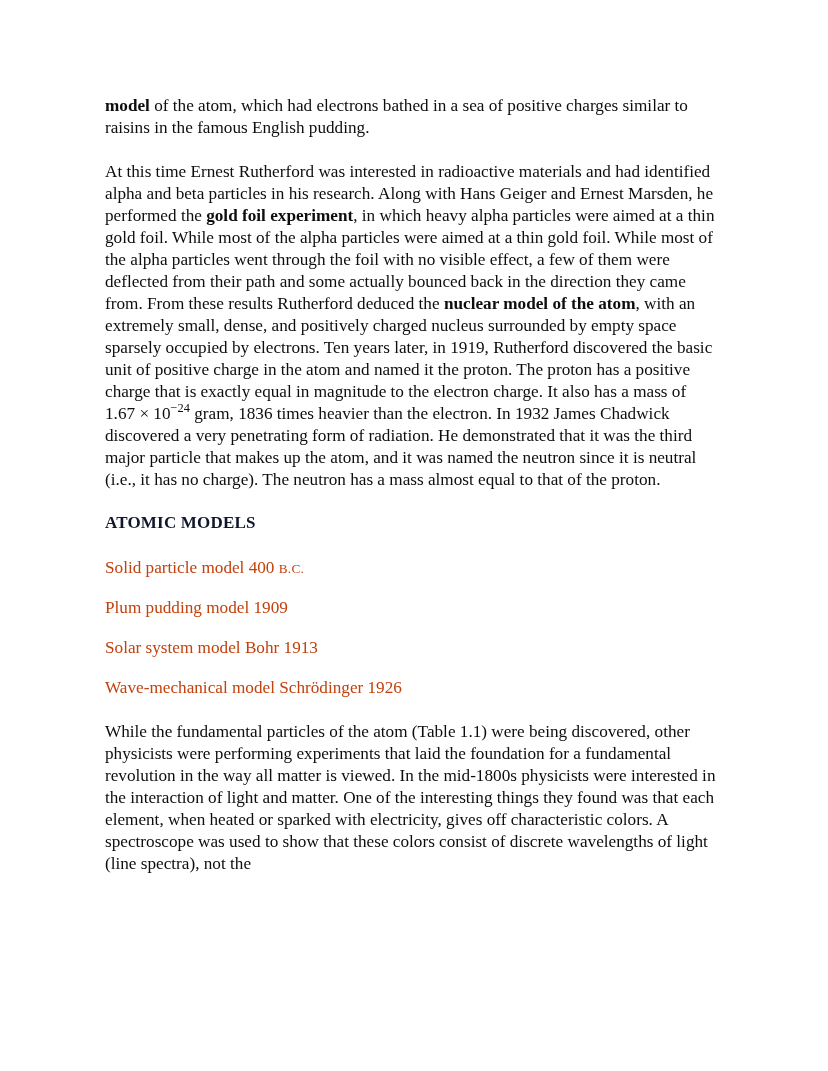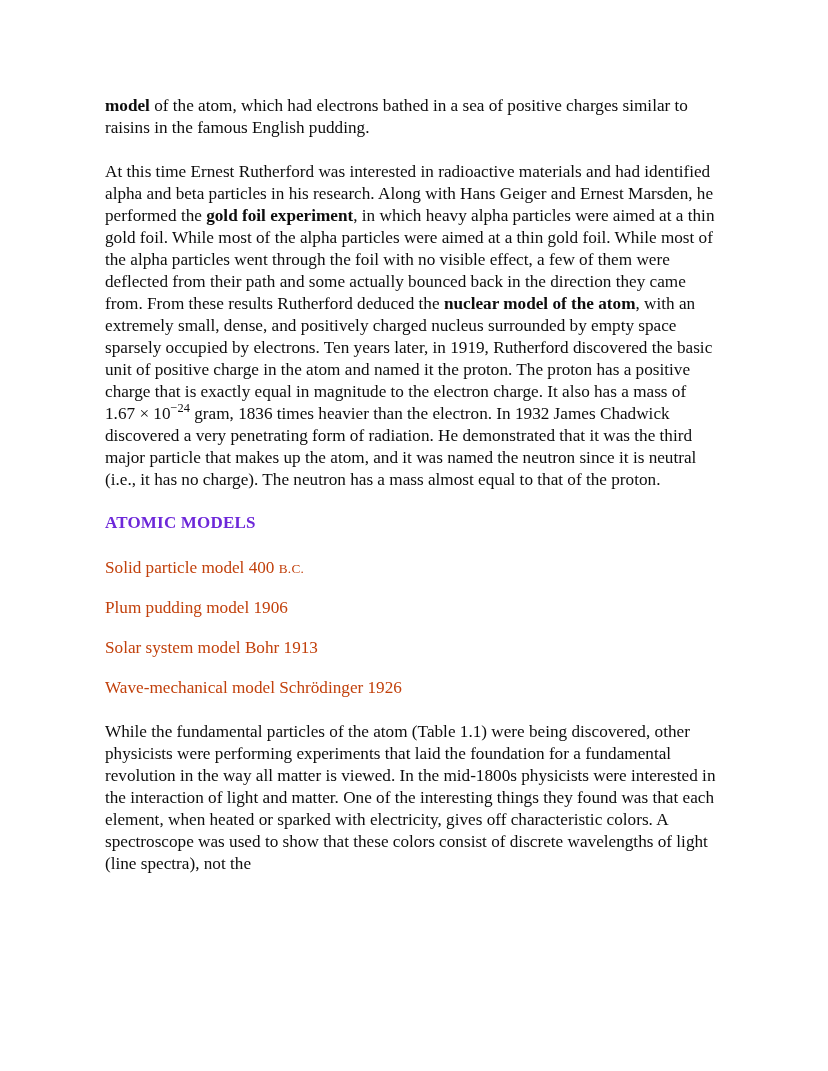--- a/index.html
+++ b/index.html
@@ -35,21 +35,21 @@
     margin-bottom: 8px;
   }
   .b {
     font-weight: bold;
   }
   h2.section-heading {
     margin: 0 0 24px 0;
     font-size: 17px;
     font-weight: bold;
     letter-spacing: 0.2px;
-    color: #6d28d9;
+    color: #0f172a;
   }
   p.model-line {
     margin: 0 0 18px 0;
     font-size: 17.2px;
     line-height: 1.28;
     color: #c2410c;
   }
   .smallcaps {
     font-size: 13.2px;
     letter-spacing: 0.3px;
@@ -77,21 +77,21 @@
     </p>
 
     <p class="para">
       <span>At this time Ernest Rutherford was interested in radioactive materials and had identified alpha and beta particles in his research. Along with Hans Geiger and Ernest Marsden, he performed the </span><span class="b">gold foil experiment</span><span>, in which heavy alpha particles were aimed at a thin gold foil. While most of the alpha particles were aimed at a thin gold foil. While most of the alpha particles went through the foil with no visible effect, a few of them were deflected from their path and some actually bounced back in the direction they came from. From these results Rutherford deduced the </span><span class="b">nuclear model of the atom</span><span>, with an extremely small, dense, and positively charged nucleus surrounded by empty space sparsely occupied by electrons. Ten years later, in 1919, Rutherford discovered the basic unit of positive charge in the atom and named it the proton. The proton has a positive charge that is exactly equal in magnitude to the electron charge. It also has a mass of 1.67 × 10</span><sup>−24</sup><span> gram, 1836 times heavier than the electron. In 1932 James Chadwick discovered a very penetrating form of radiation. He demonstrated that it was the third major particle that makes up the atom, and it was named the neutron since it is neutral (i.e., it has no charge). The neutron has a mass almost equal to that of the proton.</span>
     </p>
 
     <h2 class="section-heading">ATOMIC MODELS</h2>
 
     <div class="list-block">
       <p class="model-line"><span>Solid particle model 400 </span><span class="smallcaps">B.C.</span></p>
-      <p class="model-line">Plum pudding model 1906</p>
+      <p class="model-line">Plum pudding model 1909</p>
       <p class="model-line">Solar system model Bohr 1913</p>
       <p class="model-line">Wave-mechanical model Schrödinger 1926</p>
     </div>
 
     <p class="para" style="margin-top:22px;">While the fundamental particles of the atom (Table 1.1) were being discovered, other physicists were performing experiments that laid the foundation for a fundamental revolution in the way all matter is viewed. In the mid-1800s physicists were interested in the interaction of light and matter. One of the interesting things they found was that each element, when heated or sparked with electricity, gives off characteristic colors. A spectroscope was used to show that these colors consist of discrete wavelengths of light (line spectra), not the</p>
 
   </div>
 </div>
 
 </body></html>

